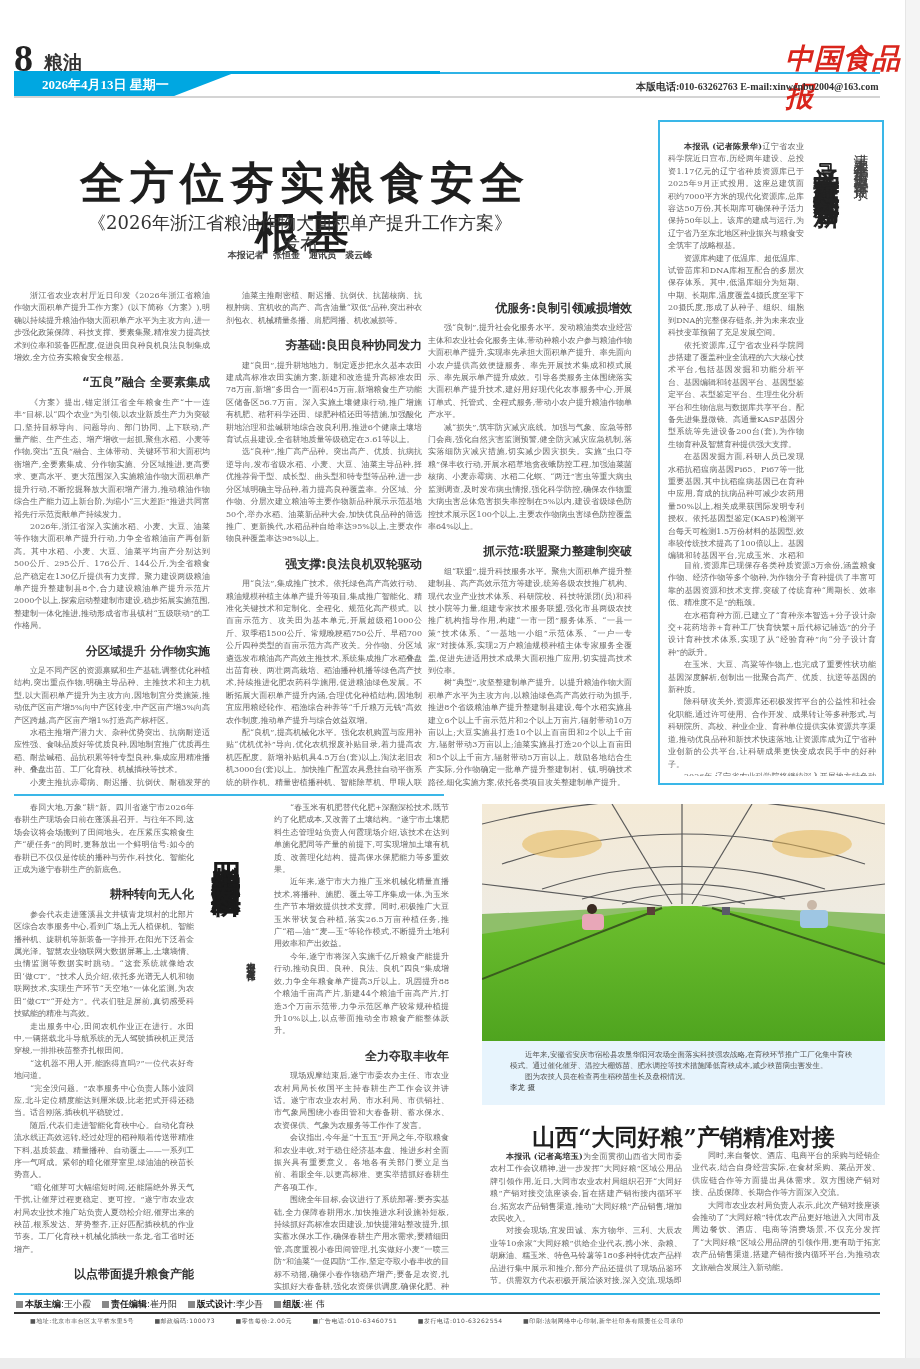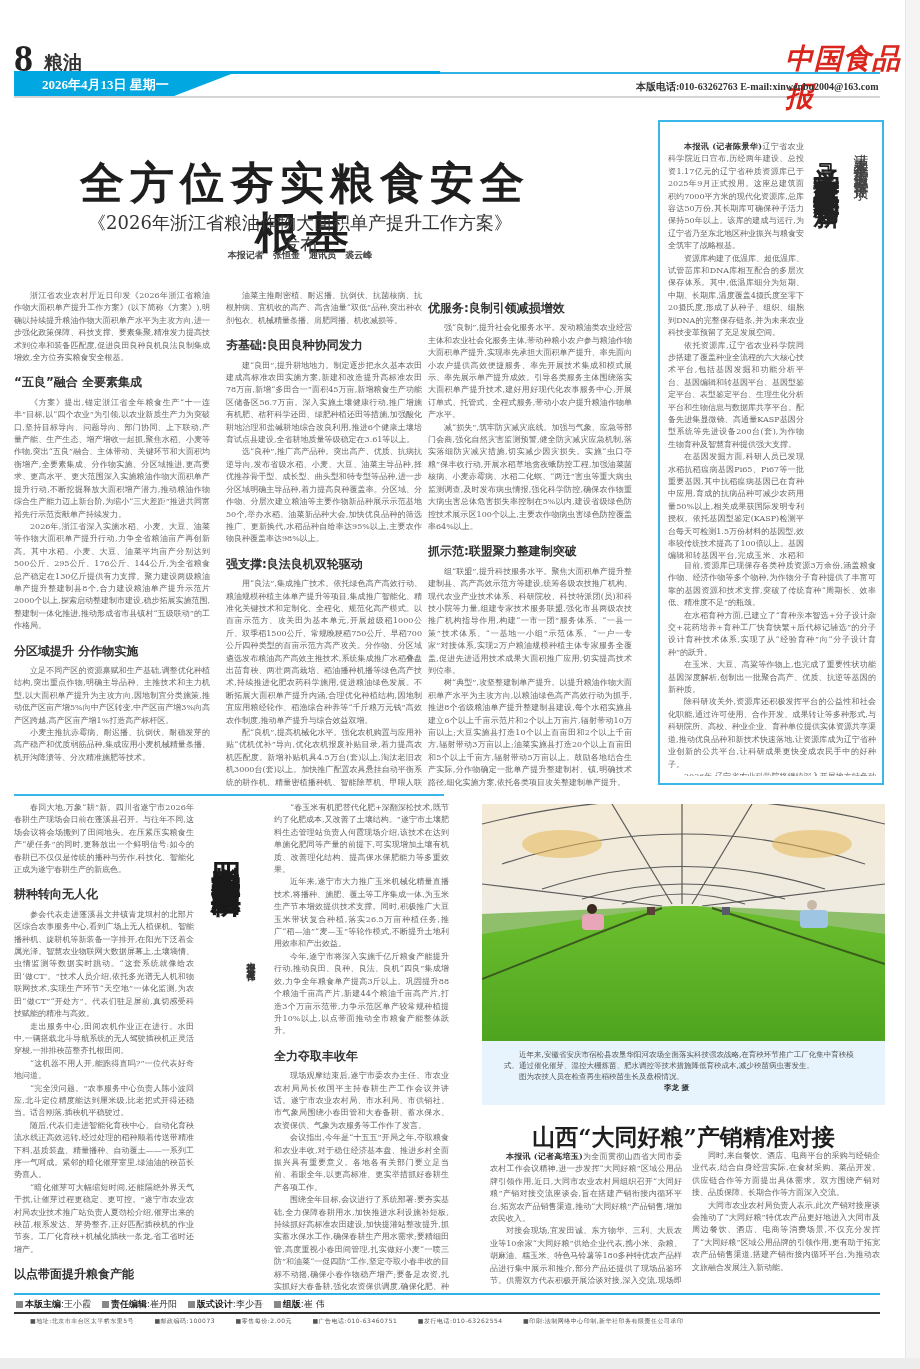--- a/index.html
+++ b/index.html
@@ -18,35 +18,35 @@
 .gray-rule{position:absolute;left:14px;top:96px;width:866px;height:2px;background:#d4d4d4}
 .logo{position:absolute;left:785px;top:40px;font-family:"DejaVu Serif",serif;font-size:28px;font-weight:bold;color:#d9251c;font-style:italic;letter-spacing:1px}
 .contact{position:absolute;left:636px;top:80px;font-size:10px;font-weight:bold;color:#333;font-family:Liberation Serif, serif;white-space:nowrap}
 
 .headline{position:absolute;left:60px;top:158px;width:490px;text-align:center;font-family:"DejaVu Serif",serif;font-size:44px;font-weight:bold;color:#1e1e1e;letter-spacing:6px;line-height:50px}
 .subhead{position:absolute;left:80px;top:212px;width:440px;text-align:center;font-size:18px;color:#333;line-height:22px}
 .byline{position:absolute;left:200px;top:249px;width:200px;text-align:center;font-size:9px;font-family:"DejaVu Sans",sans-serif;color:#444;font-weight:bold;word-spacing:6px}
 
 .col{position:absolute;font-size:8px;line-height:12.4px;color:#666;text-align:justify;overflow:hidden}
 .col p{text-indent:2em}
-.col h3{font-family:"DejaVu Sans",sans-serif;font-size:12px;font-weight:bold;color:#333;text-align:left;margin:12px 0 8px}
+.col h3{font-family:"DejaVu Sans",sans-serif;font-size:12px;font-weight:bold;color:#333;text-align:right;margin:12px 0 8px}
 .b{font-weight:bold;color:#333}
 
 .sidebox{position:absolute;left:658px;top:120px;width:226px;height:665px;border:2px solid #3ab7e8}
 .side-title{position:absolute;left:812px;top:148px;width:30px;font-family:"DejaVu Sans",sans-serif;font-size:26px;font-weight:bold;color:#222;writing-mode:vertical-rl;letter-spacing:2px;line-height:30px}
 .side-sub{position:absolute;left:848px;top:142px;width:22px;writing-mode:vertical-rl;font-size:15px;color:#444;letter-spacing:2px}
 .mid-rule2{position:absolute;left:14px;top:794px;width:430px;height:2px;background:#3ab7e8}
 
 .sc-title{position:absolute;left:208px;top:840px;width:36px;writing-mode:vertical-rl;font-family:"DejaVu Serif",serif;font-size:30px;font-weight:bold;color:#1a1a1a;letter-spacing:2px;line-height:36px}
 .sc-byline{position:absolute;left:243px;top:955px;width:14px;writing-mode:vertical-rl;font-size:9px;font-family:"DejaVu Sans",sans-serif;color:#333;font-weight:bold;letter-spacing:1px}
 
 .photo{position:absolute;left:482px;top:804px;width:403px;height:237px;overflow:hidden;background:#7cc53c}
-.caption{position:absolute;left:482px;top:1041px;width:403px;height:64px;background:#e7f4fd;padding:8px 22px;font-size:7.5px;line-height:11px;color:#555;font-family:"DejaVu Sans",sans-serif}
+.caption{position:absolute;left:482px;top:1041px;width:403px;height:64px;background:#e7f4fd;padding:8px 28px;font-size:7.5px;line-height:11px;color:#555;font-family:"DejaVu Sans",sans-serif}
 .caption p{text-indent:2em}
-.credit{text-align:center;font-weight:bold;color:#333;margin-right:14px}
+.credit{text-align:left;font-weight:normal;color:#333;margin-right:14px}
 .sx-title{position:absolute;left:482px;top:1122px;width:403px;text-align:center;font-family:"DejaVu Serif",serif;font-size:23px;font-weight:bold;color:#1e1e1e}
 
 .foot-blue{position:absolute;left:14px;top:1293px;width:866px;height:2px;background:#2fb3e6}
 .staff{position:absolute;left:16px;top:1298px;font-size:9px;color:#333;white-space:nowrap;font-family:"DejaVu Sans",sans-serif}
 .staff span.k{font-weight:bold;color:#222}
 .staff .sq{display:inline-block;width:7px;height:7px;background:#888;margin:0 2px 0 8px;vertical-align:middle}
 .staff .sq:first-child{margin-left:0}
 .foot-black{position:absolute;left:14px;top:1312px;width:866px;height:2px;background:#333}
 .imprint{position:absolute;left:30px;top:1317px;font-size:6px;color:#555;white-space:nowrap;font-family:"DejaVu Sans",sans-serif;letter-spacing:0.5px}
 .imprint span{margin-right:18px}
@@ -72,20 +72,21 @@
   <div class="subhead">《2026年浙江省粮油作物大面积单产提升工作方案》发布</div>
   <div class="byline">本报记者  张恒金  通讯员  裘云峰</div>
 
   <div class="col" style="left:14px;top:290px;width:196px;height:500px">
     <p>浙江省农业农村厅近日印发《2026年浙江省粮油作物大面积单产提升工作方案》(以下简称《方案》),明确以持续提升粮油作物大面积单产水平为主攻方向,进一步强化政策保障、科技支撑、要素集聚,精准发力提高技术到位率和装备匹配度,促进良田良种良机良法良制集成增效,全方位夯实粮食安全根基。</p>
     <h3>“五良”融合 全要素集成</h3>
     <p>《方案》提出,锚定浙江省全年粮食生产“十一连丰”目标,以“四个农业”为引领,以农业新质生产力为突破口,坚持目标导向、问题导向、部门协同、上下联动,产量产能、生产生态、增产增收一起抓,聚焦水稻、小麦等作物,突出“五良”融合、主体带动、关键环节和大面积均衡增产,全要素集成、分作物实施、分区域推进,更高要求、更高水平、更大范围深入实施粮油作物大面积单产提升行动,不断挖掘释放大面积增产潜力,推动粮油作物综合生产能力迈上新台阶,为缩小“三大差距”推进共同富裕先行示范贡献单产持续发力。</p>
     <p>2026年,浙江省深入实施水稻、小麦、大豆、油菜等作物大面积单产提升行动,力争全省粮油亩产再创新高。其中水稻、小麦、大豆、油菜平均亩产分别达到500公斤、295公斤、176公斤、144公斤,为全省粮食总产稳定在130亿斤提供有力支撑。聚力建设两级粮油单产提升整建制县8个,合力建设粮油单产提升示范片2000个以上,探索启动整建制市建设,稳步拓展实施范围,整建制一体化推进,推动形成省市县镇村“五级联动”的工作格局。</p>
     <h3>分区域提升 分作物实施</h3>
     <p>立足不同产区的资源禀赋和生产基础,调整优化种植结构,突出重点作物,明确主导品种、主推技术和主力机型,以大面积单产提升为主攻方向,因地制宜分类施策,推动低产区亩产增5%向中产区转变,中产区亩产增3%向高产区跨越,高产区亩产增1%打造高产标杆区。</p>
+    <p>水稻主推增产潜力大、杂种优势突出、抗病耐逆适应性强、食味品质好等优质良种,因地制宜推广优质再生稻、耐盐碱稻、晶抗积累等特专型良种,集成应用精准播种、叠盘出苗、工厂化育秧、机械插秧等技术。</p>
     <p>小麦主推抗赤霉病、耐迟播、抗倒伏、耐穗发芽的高产稳产和优质弱筋品种,集成应用小麦机械精量条播、机开沟降渍等、分次精准施肥等技术。</p>
 
   </div>
 
   <div class="col" style="left:226px;top:290px;width:196px;height:500px">
     <p>油菜主推耐密植、耐迟播、抗倒伏、抗菌核病、抗根肿病、宜机收的高产、高含油量“双低”品种,突出种衣剂包衣、机械精量条播、肩肥同播、机收减损等。</p>
     <h3>夯基础:良田良种协同发力</h3>
     <p>建“良田”,提升耕地地力。制定逐步把永久基本农田建成高标准农田实施方案,新建和改造提升高标准农田78万亩,新增“多田合一”面积45万亩,新增粮食生产功能区储备区56.7万亩。深入实施土壤健康行动,推广增施有机肥、秸秆科学还田、绿肥种植还田等措施,加强酸化耕地治理和盐碱耕地综合改良利用,推进6个健康土壤培育试点县建设,全省耕地质量等级稳定在3.61等以上。</p>
     <p>选“良种”,推广高产品种。突出高产、优质、抗病抗逆导向,发布省级水稻、小麦、大豆、油菜主导品种,择优推荐骨干型、成长型、曲头型和特专型等品种,进一步分区域明确主导品种,着力提高良种覆盖率。分区域、分作物、分层次建立粮油等主要作物新品种展示示范基地50个,举办水稻、油菜新品种大会,加快优良品种的筛选推广、更新换代,水稻品种自给率达95%以上,主要农作物良种覆盖率达98%以上。</p>
     <h3>强支撑:良法良机双轮驱动</h3>

